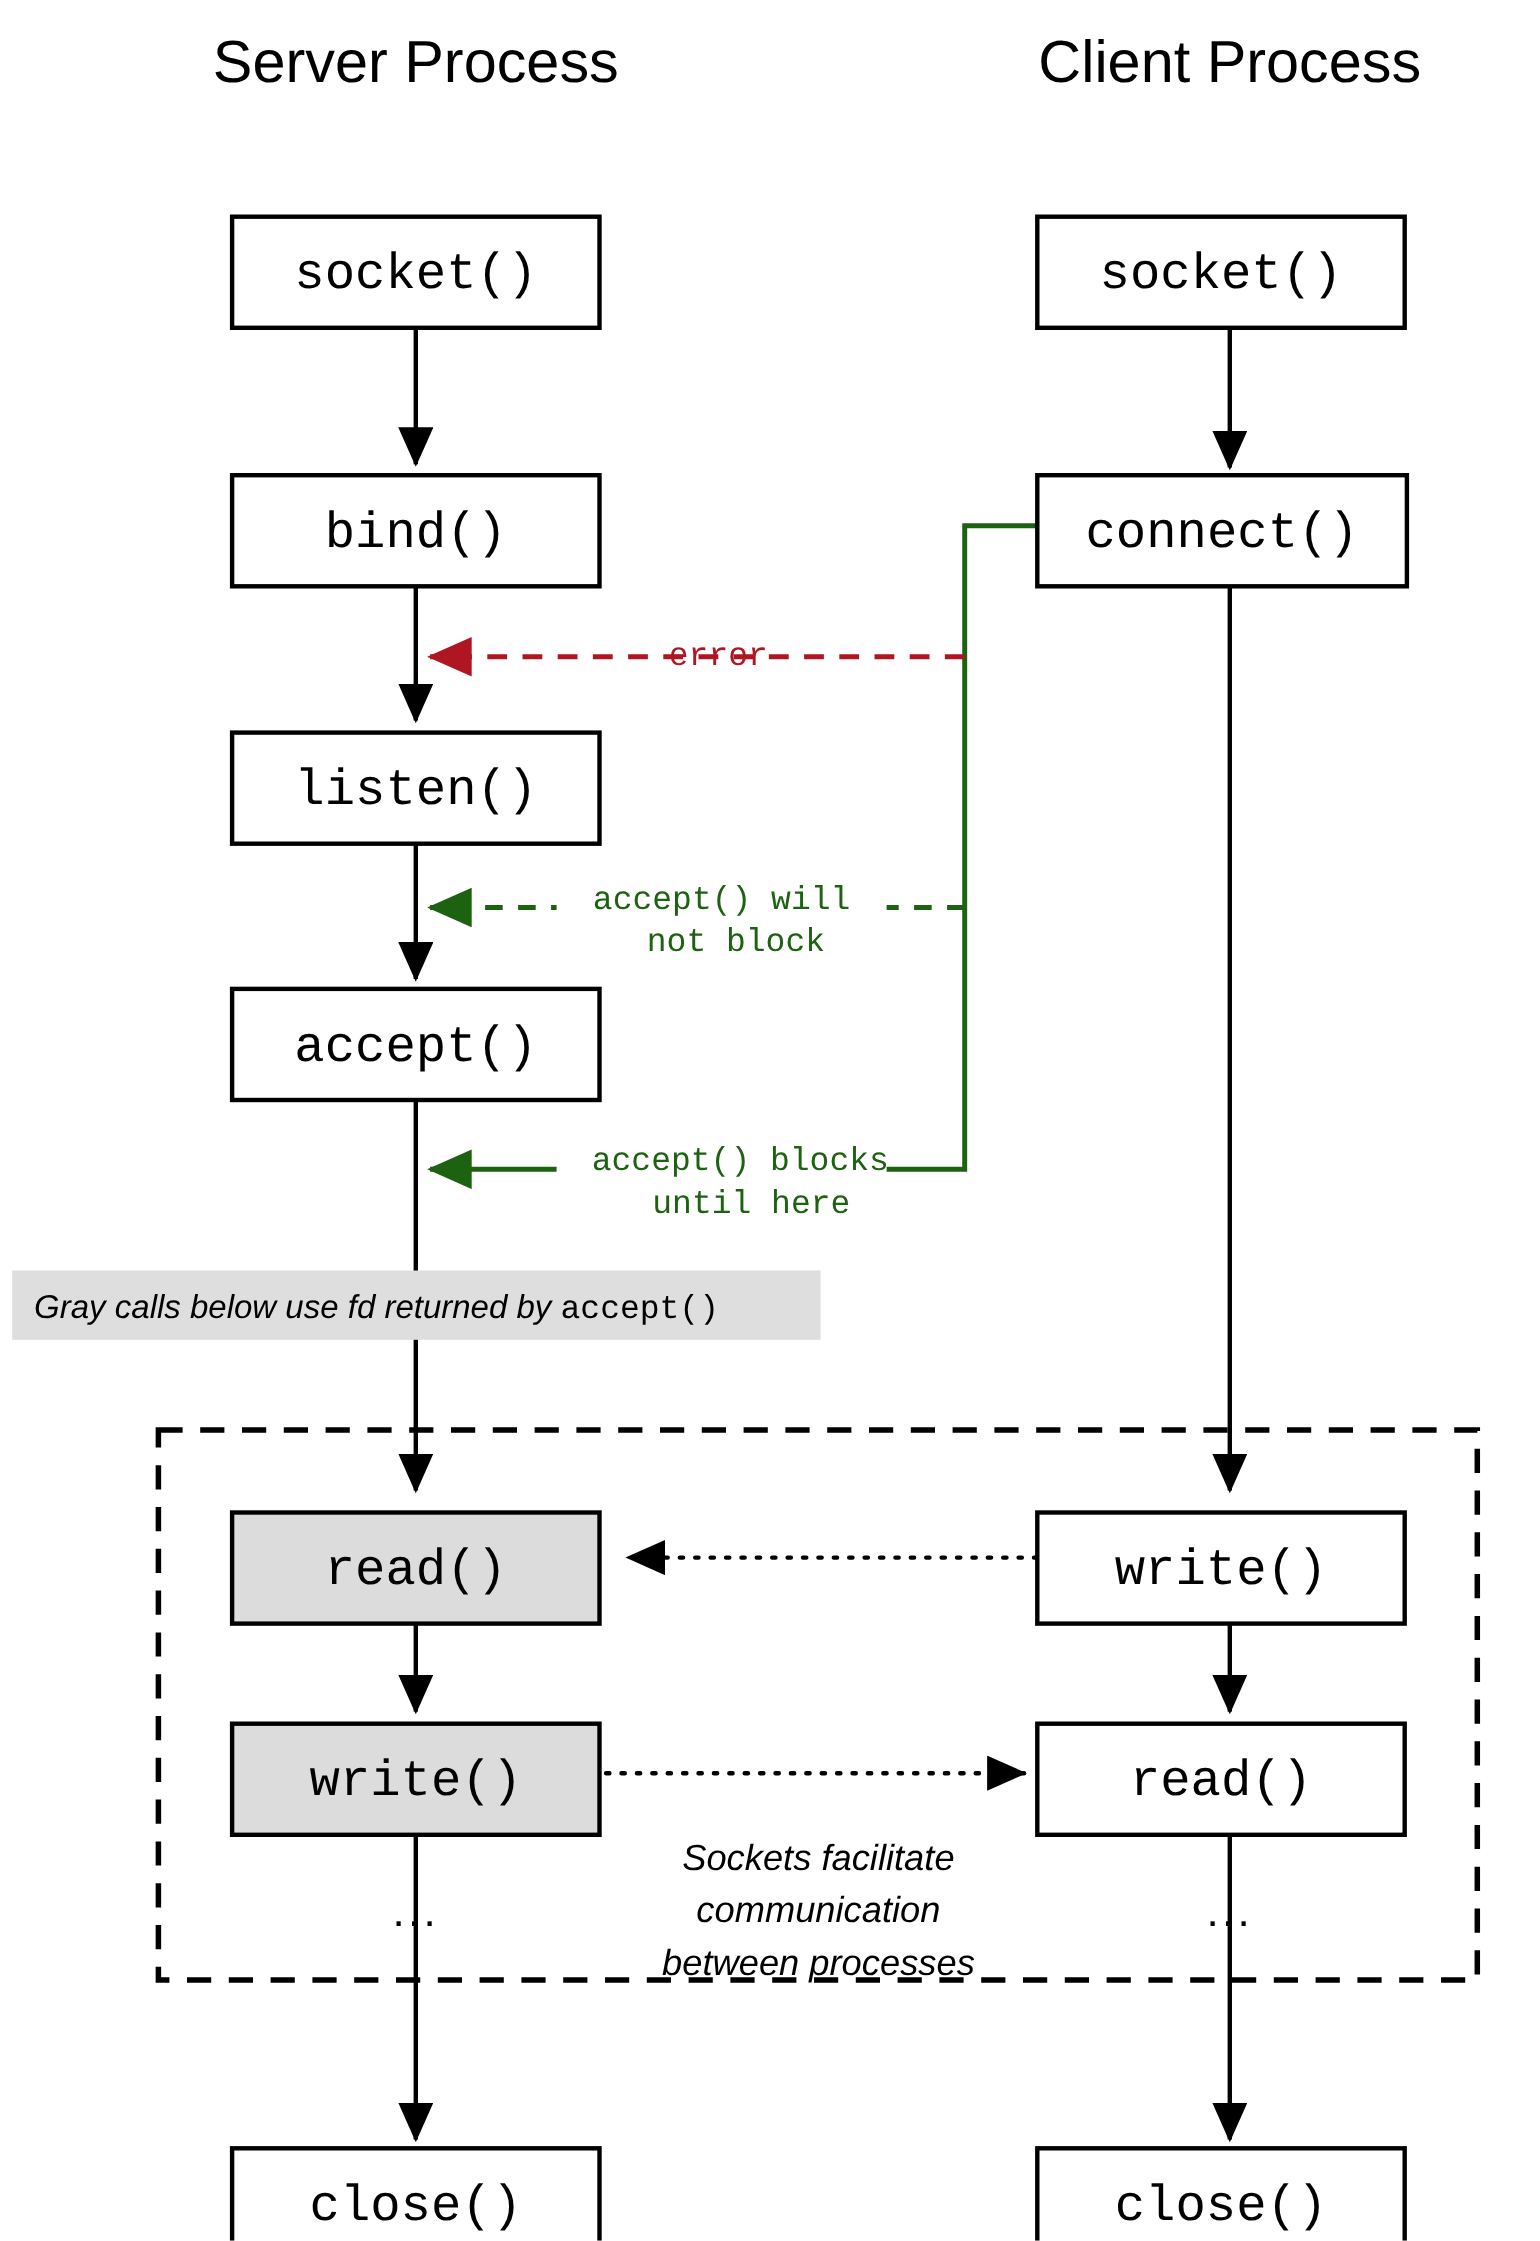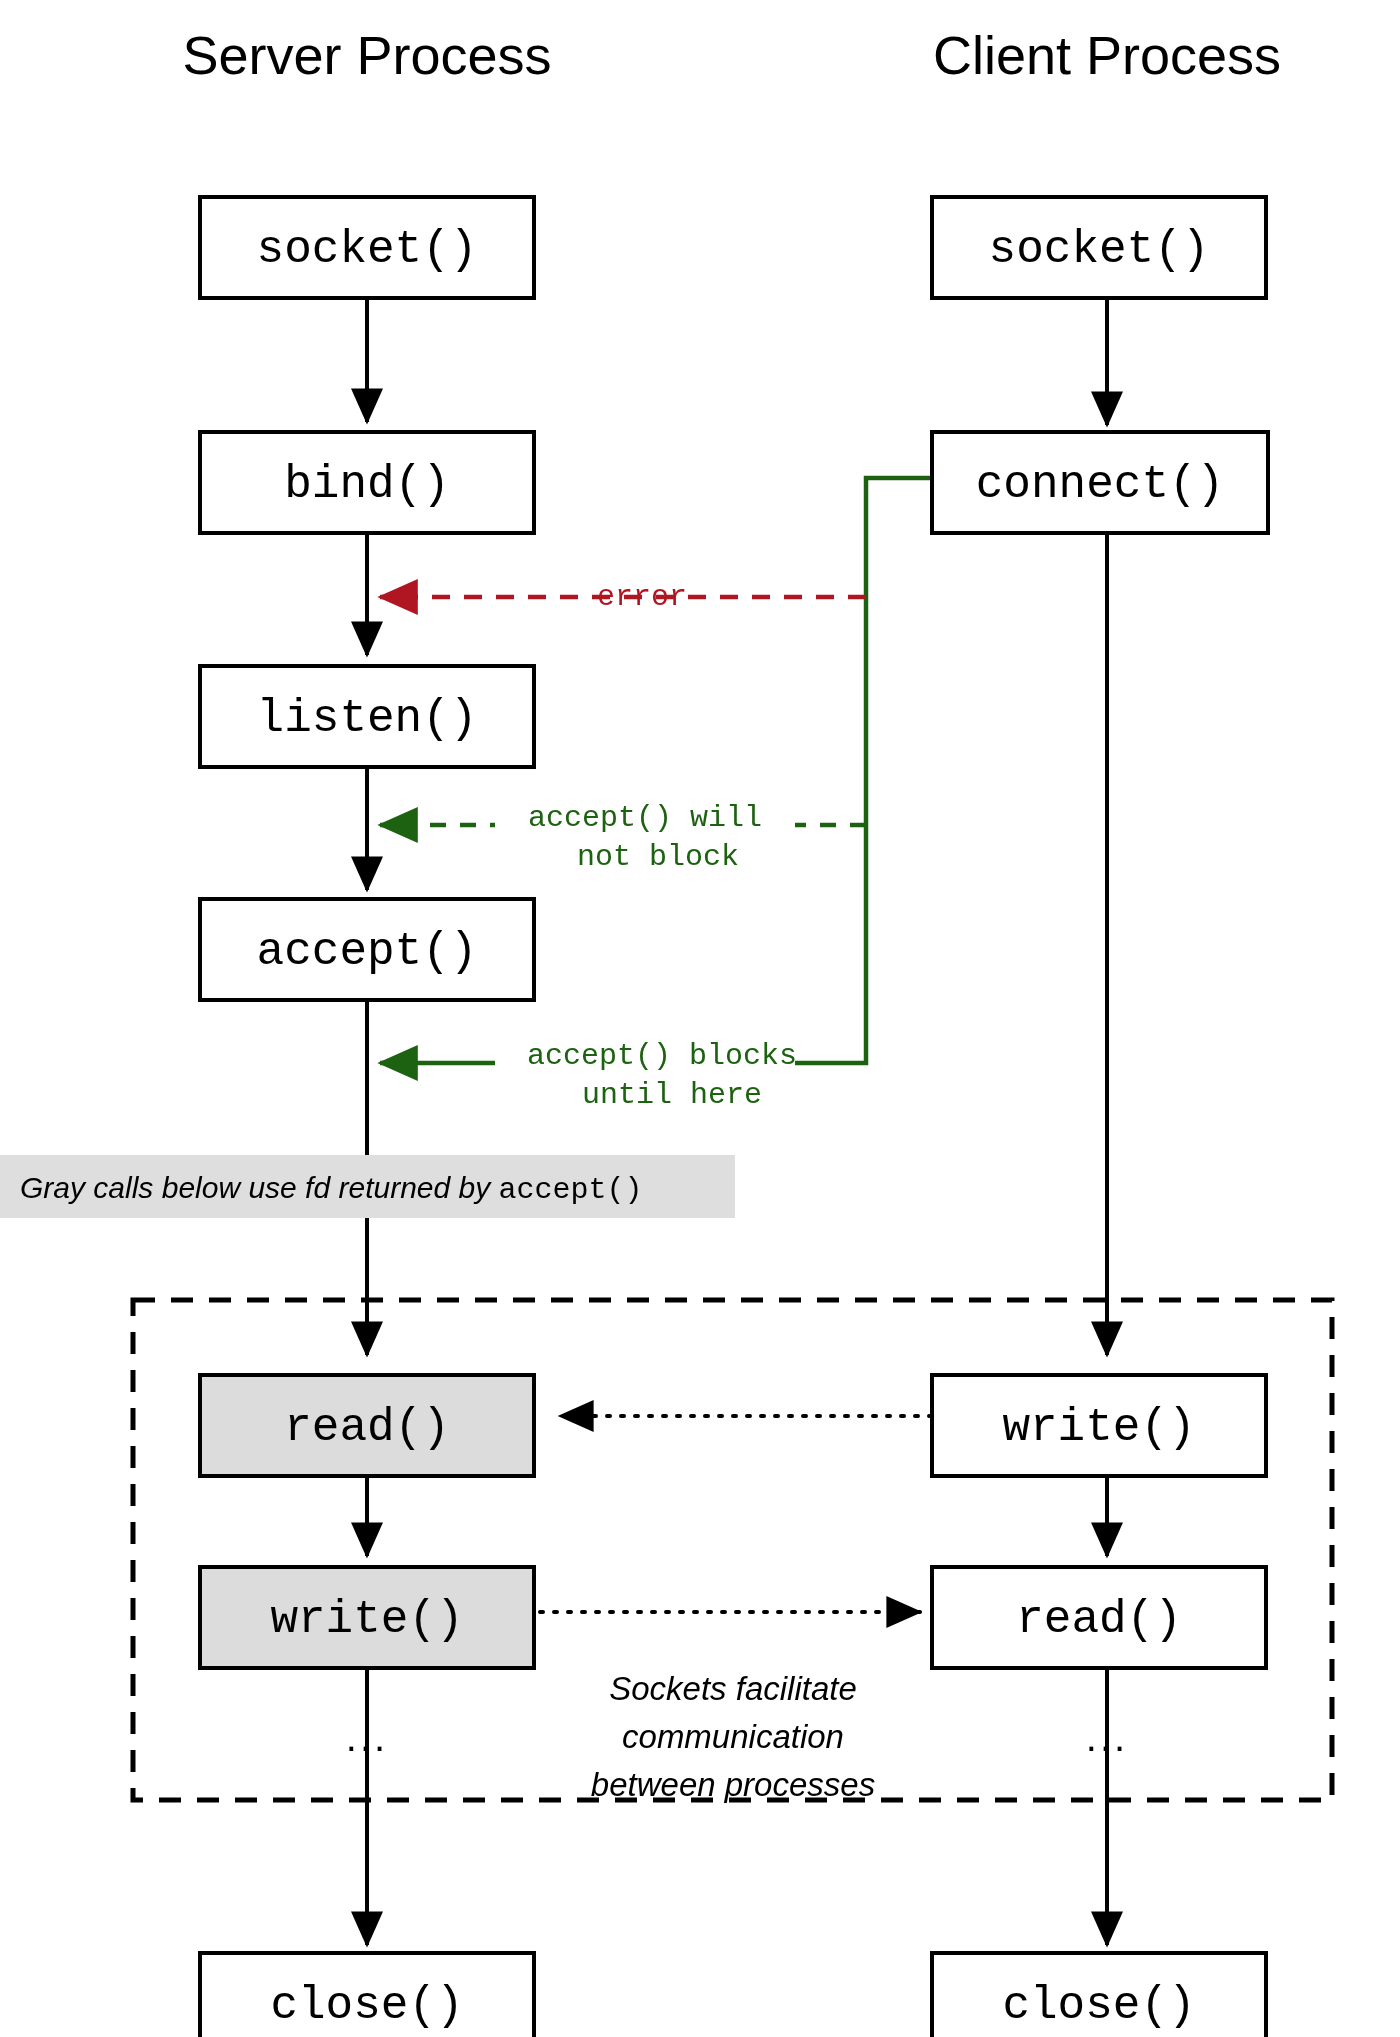--- a/index.html
+++ b/index.html
@@ -11,20 +11,21 @@
     width: 1400px;
     height: 2037px;
     font-family: "Liberation Sans", sans-serif;
     overflow: hidden;
   }
   #diagram-root {
     position: relative;
     width: 1260px;
     height: 2037px;
     background: #ffffff;
+    padding-left: 11px;
   }
   svg.diagram {
     display: block;
     width: 1400px;
     height: 2037px;
   }
   text { dominant-baseline: middle; }
   .col-title {
     font-family: "Liberation Sans", sans-serif;
     font-size: 54px;

